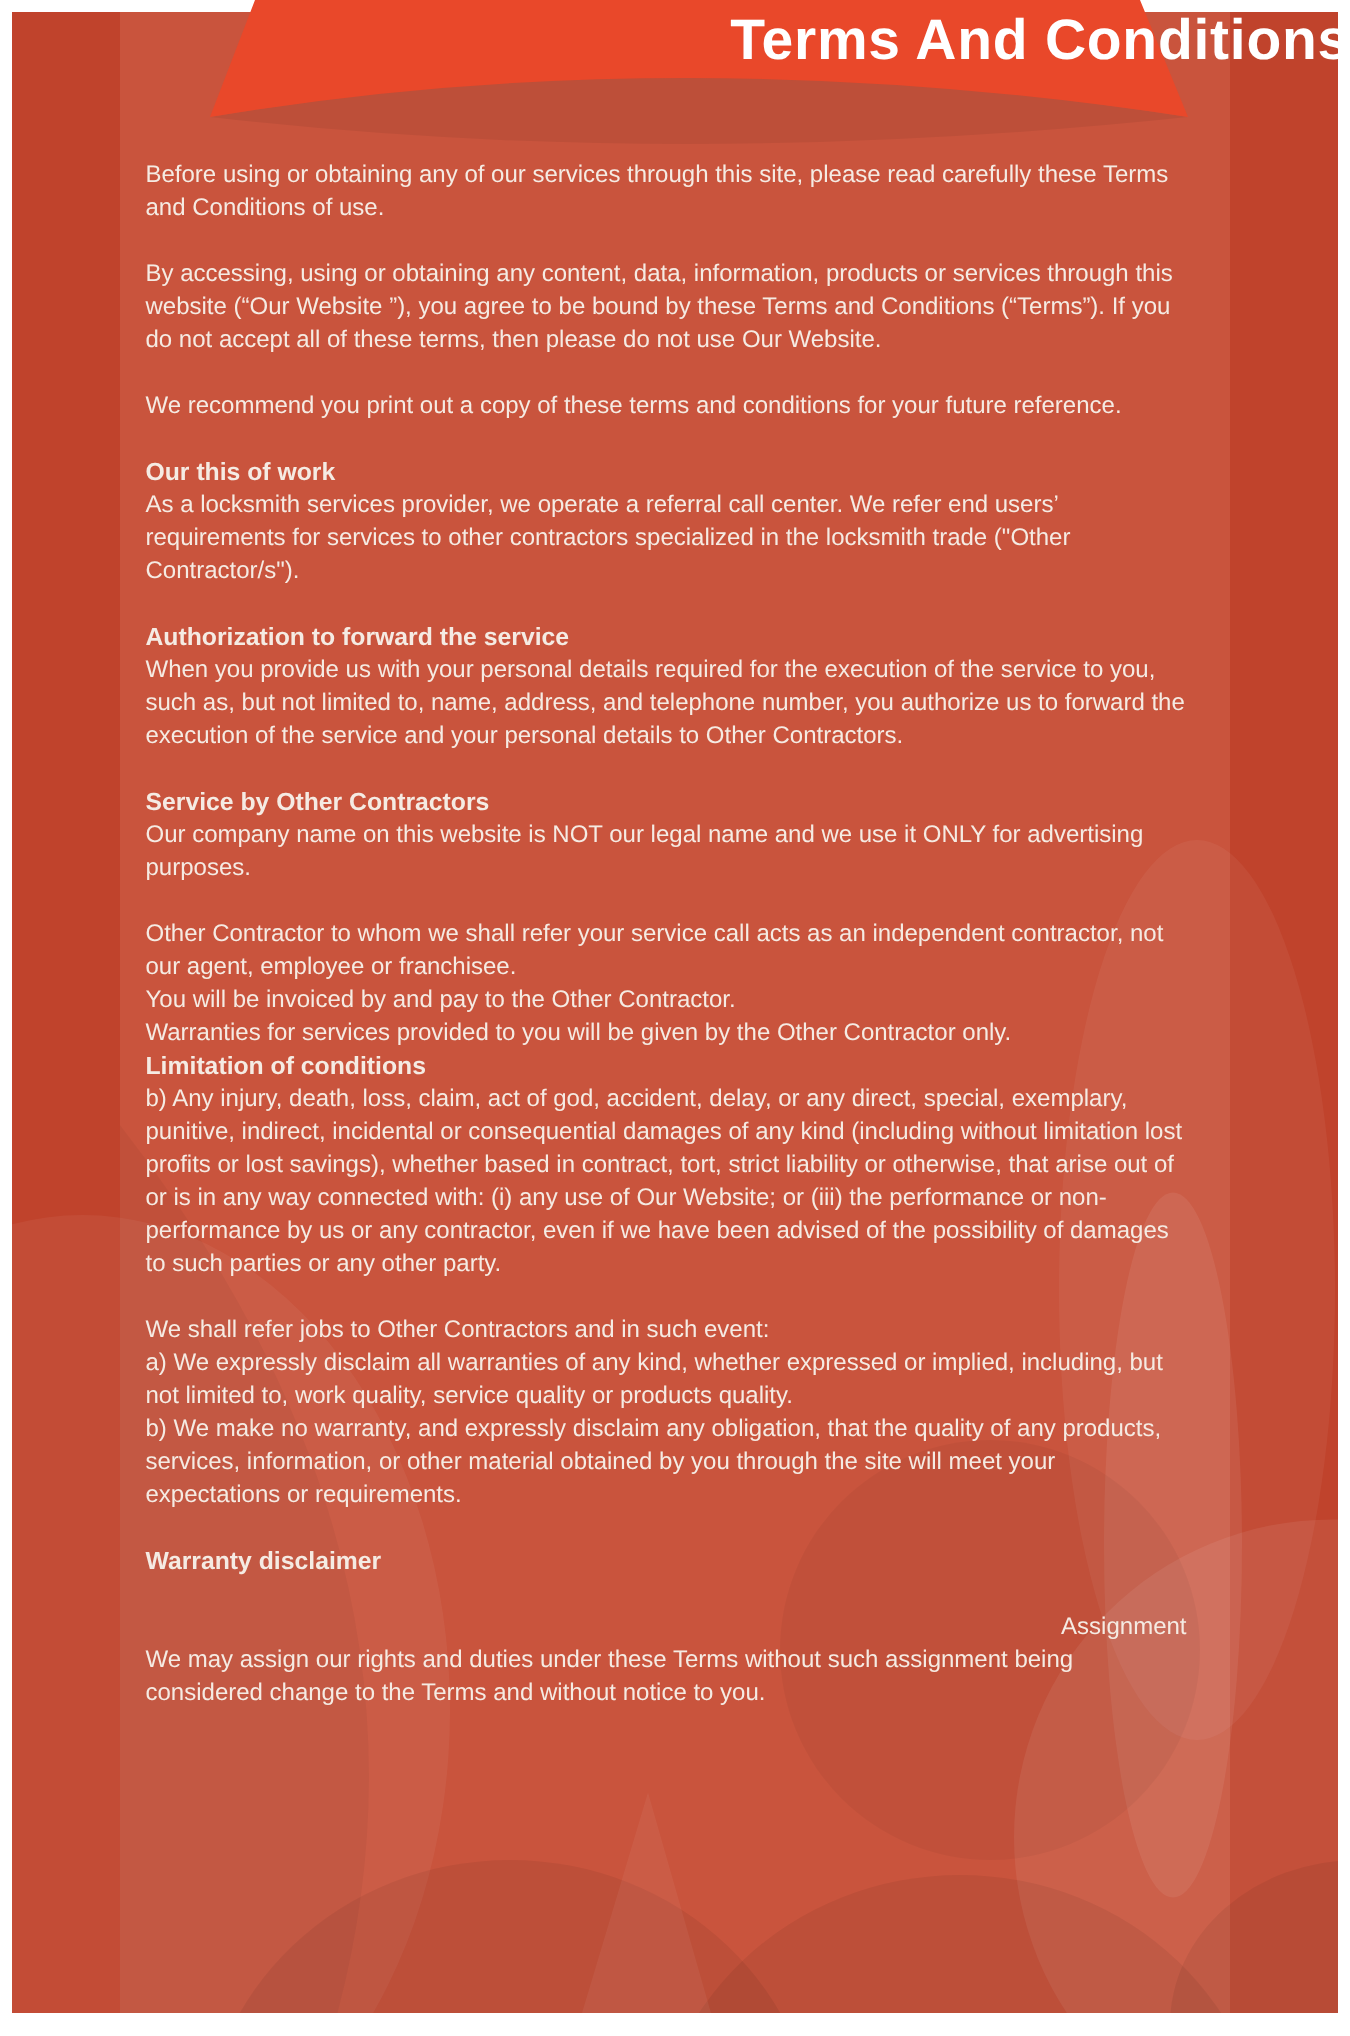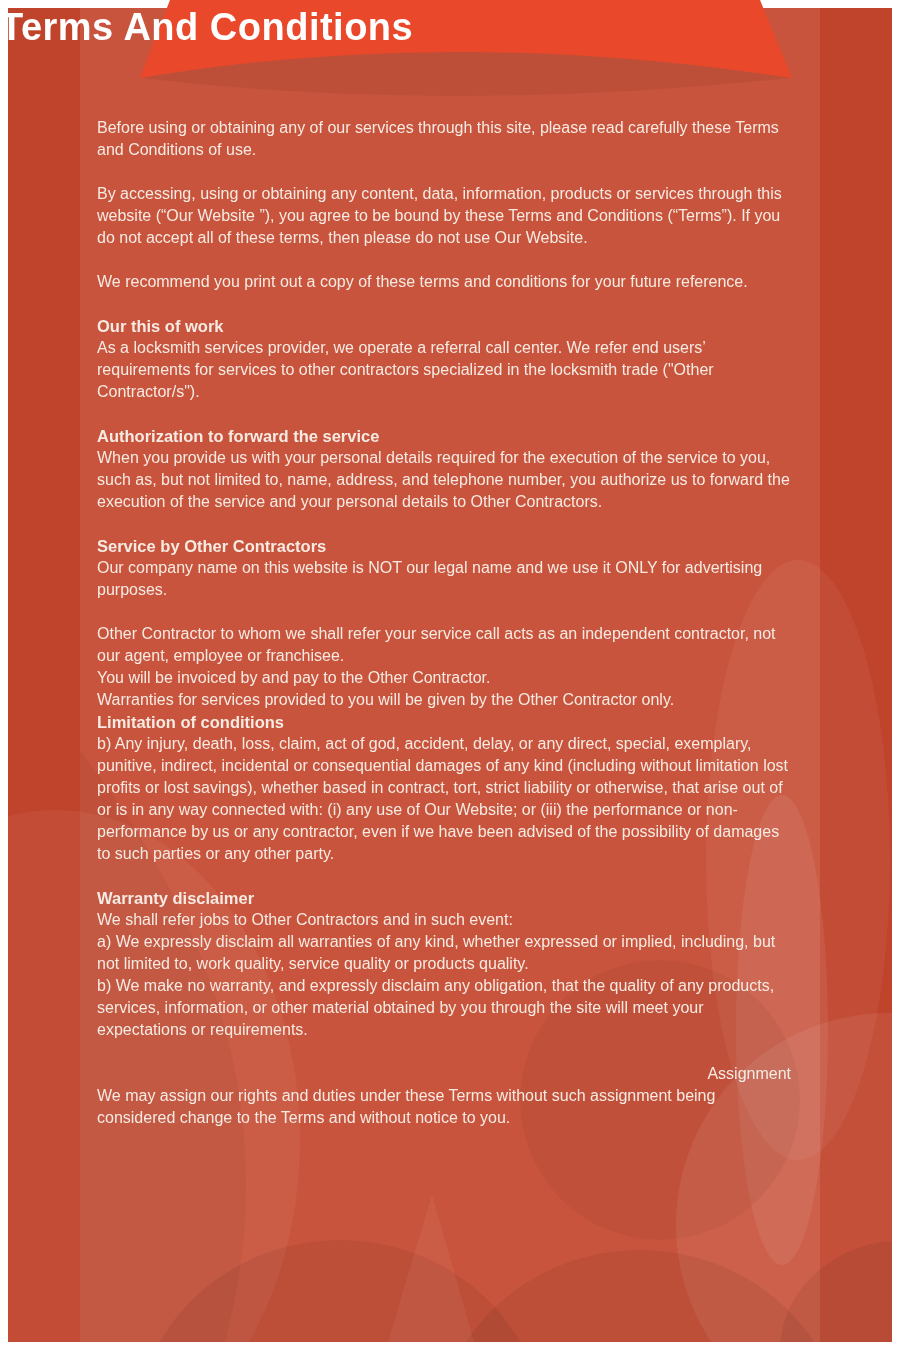--- a/index.html
+++ b/index.html
@@ -1,26 +1,26 @@
 <!DOCTYPE html>
 <html style="--page-bg: #c0432c; --band-bg: #c9543d; --ribbon: #e9482a; --title-color: #ffffff; --text: #f5ebe3; --border: #ffffff;"><head>
 <meta charset="utf-8">
 <style>
   html,body{margin:0;padding:0;background:#ffffff;}
   body{width:900px;height:1357px;position:relative;overflow:hidden;
        font-family:"Liberation Sans", sans-serif;}
   .page{position:absolute;inset:0;}
   .bg-svg{position:absolute;left:0;top:0;width:900px;height:1357px;display:block;}
   .page-title{position:absolute;left:0;top:6px;width:100%;margin:0;
-      text-align:left;color:var(--title-color,#ffffff);
+      text-align:right;color:var(--title-color,#ffffff);
       font-size:38px;font-weight:600;letter-spacing:0.5px;z-index:3;}
   .content{position:absolute;left:97px;top:105px;width:694px;z-index:2;
       color:var(--text,#f5ebe3);font-size:16px;line-height:22px;}
   .block{margin:22px 0 0 0;white-space:pre-line;}
-  .block:first-child{margin-top:12px;}
+  .block:first-child{margin-top:1px;}
   .heading,.heading-tight{font-weight:bold;font-size:16.5px;}
   .heading-tight{margin-top:0;}
   .heading-plain{font-weight:normal;text-align:right;}
   .heading + .paragraph,
   .heading-tight + .paragraph,
   .heading-plain + .paragraph{margin-top:0;}
   .f-base{fill:var(--page-bg,#c0432c);}
   .f-band{fill:var(--band-bg,#c9543d);}
   .f-ribbon{fill:var(--ribbon,#e9482a);}
   .f-light{fill:#ffffff;opacity:0.07;}
@@ -77,21 +77,21 @@
       <div class="block paragraph">As a locksmith services provider, we operate a referral call center. We refer end users’ requirements for services to other contractors specialized in the locksmith trade ("Other Contractor/s").</div>
       <div class="block heading">Authorization to forward the service</div>
       <div class="block paragraph">When you provide us with your personal details required for the execution of the service to you, such as, but not limited to, name, address, and telephone number, you authorize us to forward the execution of the service and your personal details to Other Contractors.</div>
       <div class="block heading">Service by Other Contractors</div>
       <div class="block paragraph">Our company name on this website is NOT our legal name and we use it ONLY for advertising purposes.</div>
       <div class="block paragraph">Other Contractor to whom we shall refer your service call acts as an independent contractor, not our agent, employee or franchisee.
 You will be invoiced by and pay to the Other Contractor.
 Warranties for services provided to you will be given by the Other Contractor only.</div>
       <div class="block heading-tight">Limitation of conditions</div>
       <div class="block paragraph">b) Any injury, death, loss, claim, act of god, accident, delay, or any direct, special, exemplary, punitive, indirect, incidental or consequential damages of any kind (including without limitation lost profits or lost savings), whether based in contract, tort, strict liability or otherwise, that arise out of or is in any way connected with: (i) any use of Our Website; or (iii) the performance or non-performance by us or any contractor, even if we have been advised of the possibility of damages to such parties or any other party.</div>
-      <div class="block heading">Warranty disclaimer</div>
       <div class="block paragraph">We shall refer jobs to Other Contractors and in such event:
 a) We expressly disclaim all warranties of any kind, whether expressed or implied, including, but not limited to, work quality, service quality or products quality.
 b) We make no warranty, and expressly disclaim any obligation, that the quality of any products, services, information, or other material obtained by you through the site will meet your expectations or requirements.</div>
+      <div class="block heading">Warranty disclaimer</div>
       <div class="block heading-plain">Assignment</div>
       <div class="block paragraph">We may assign our rights and duties under these Terms without such assignment being considered change to the Terms and without notice to you.</div>
     </main>
 
 </div>
 
 </body></html>

